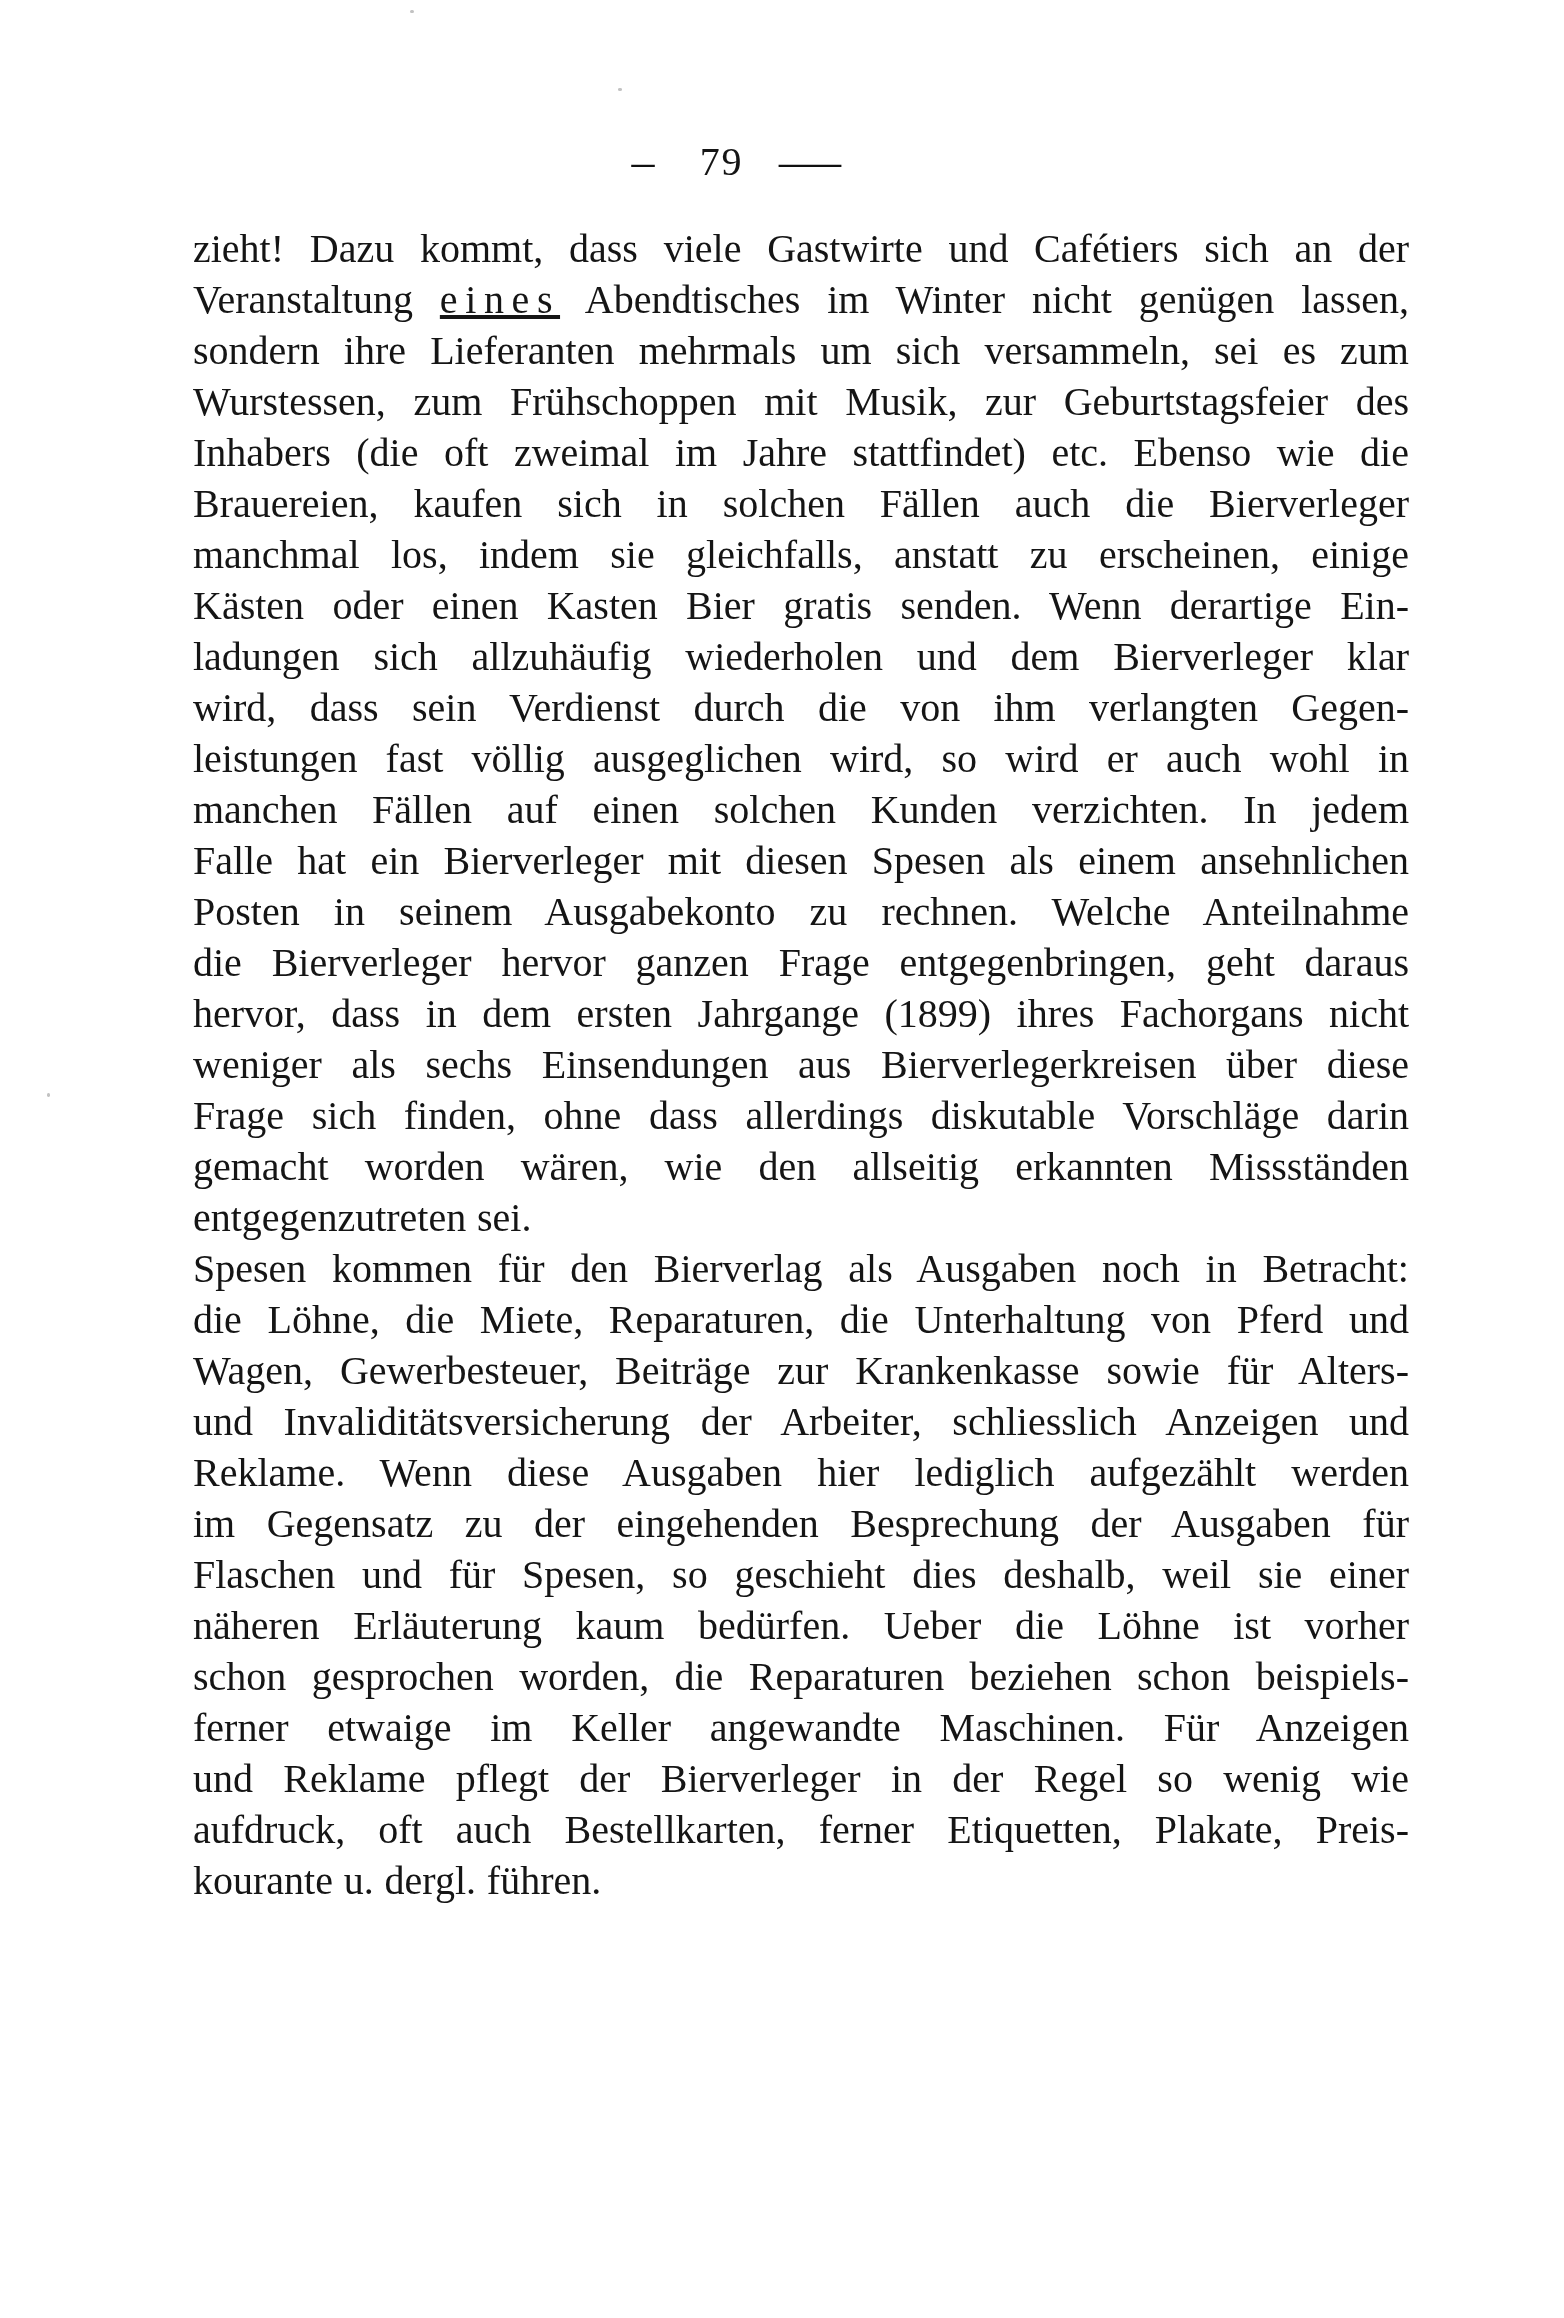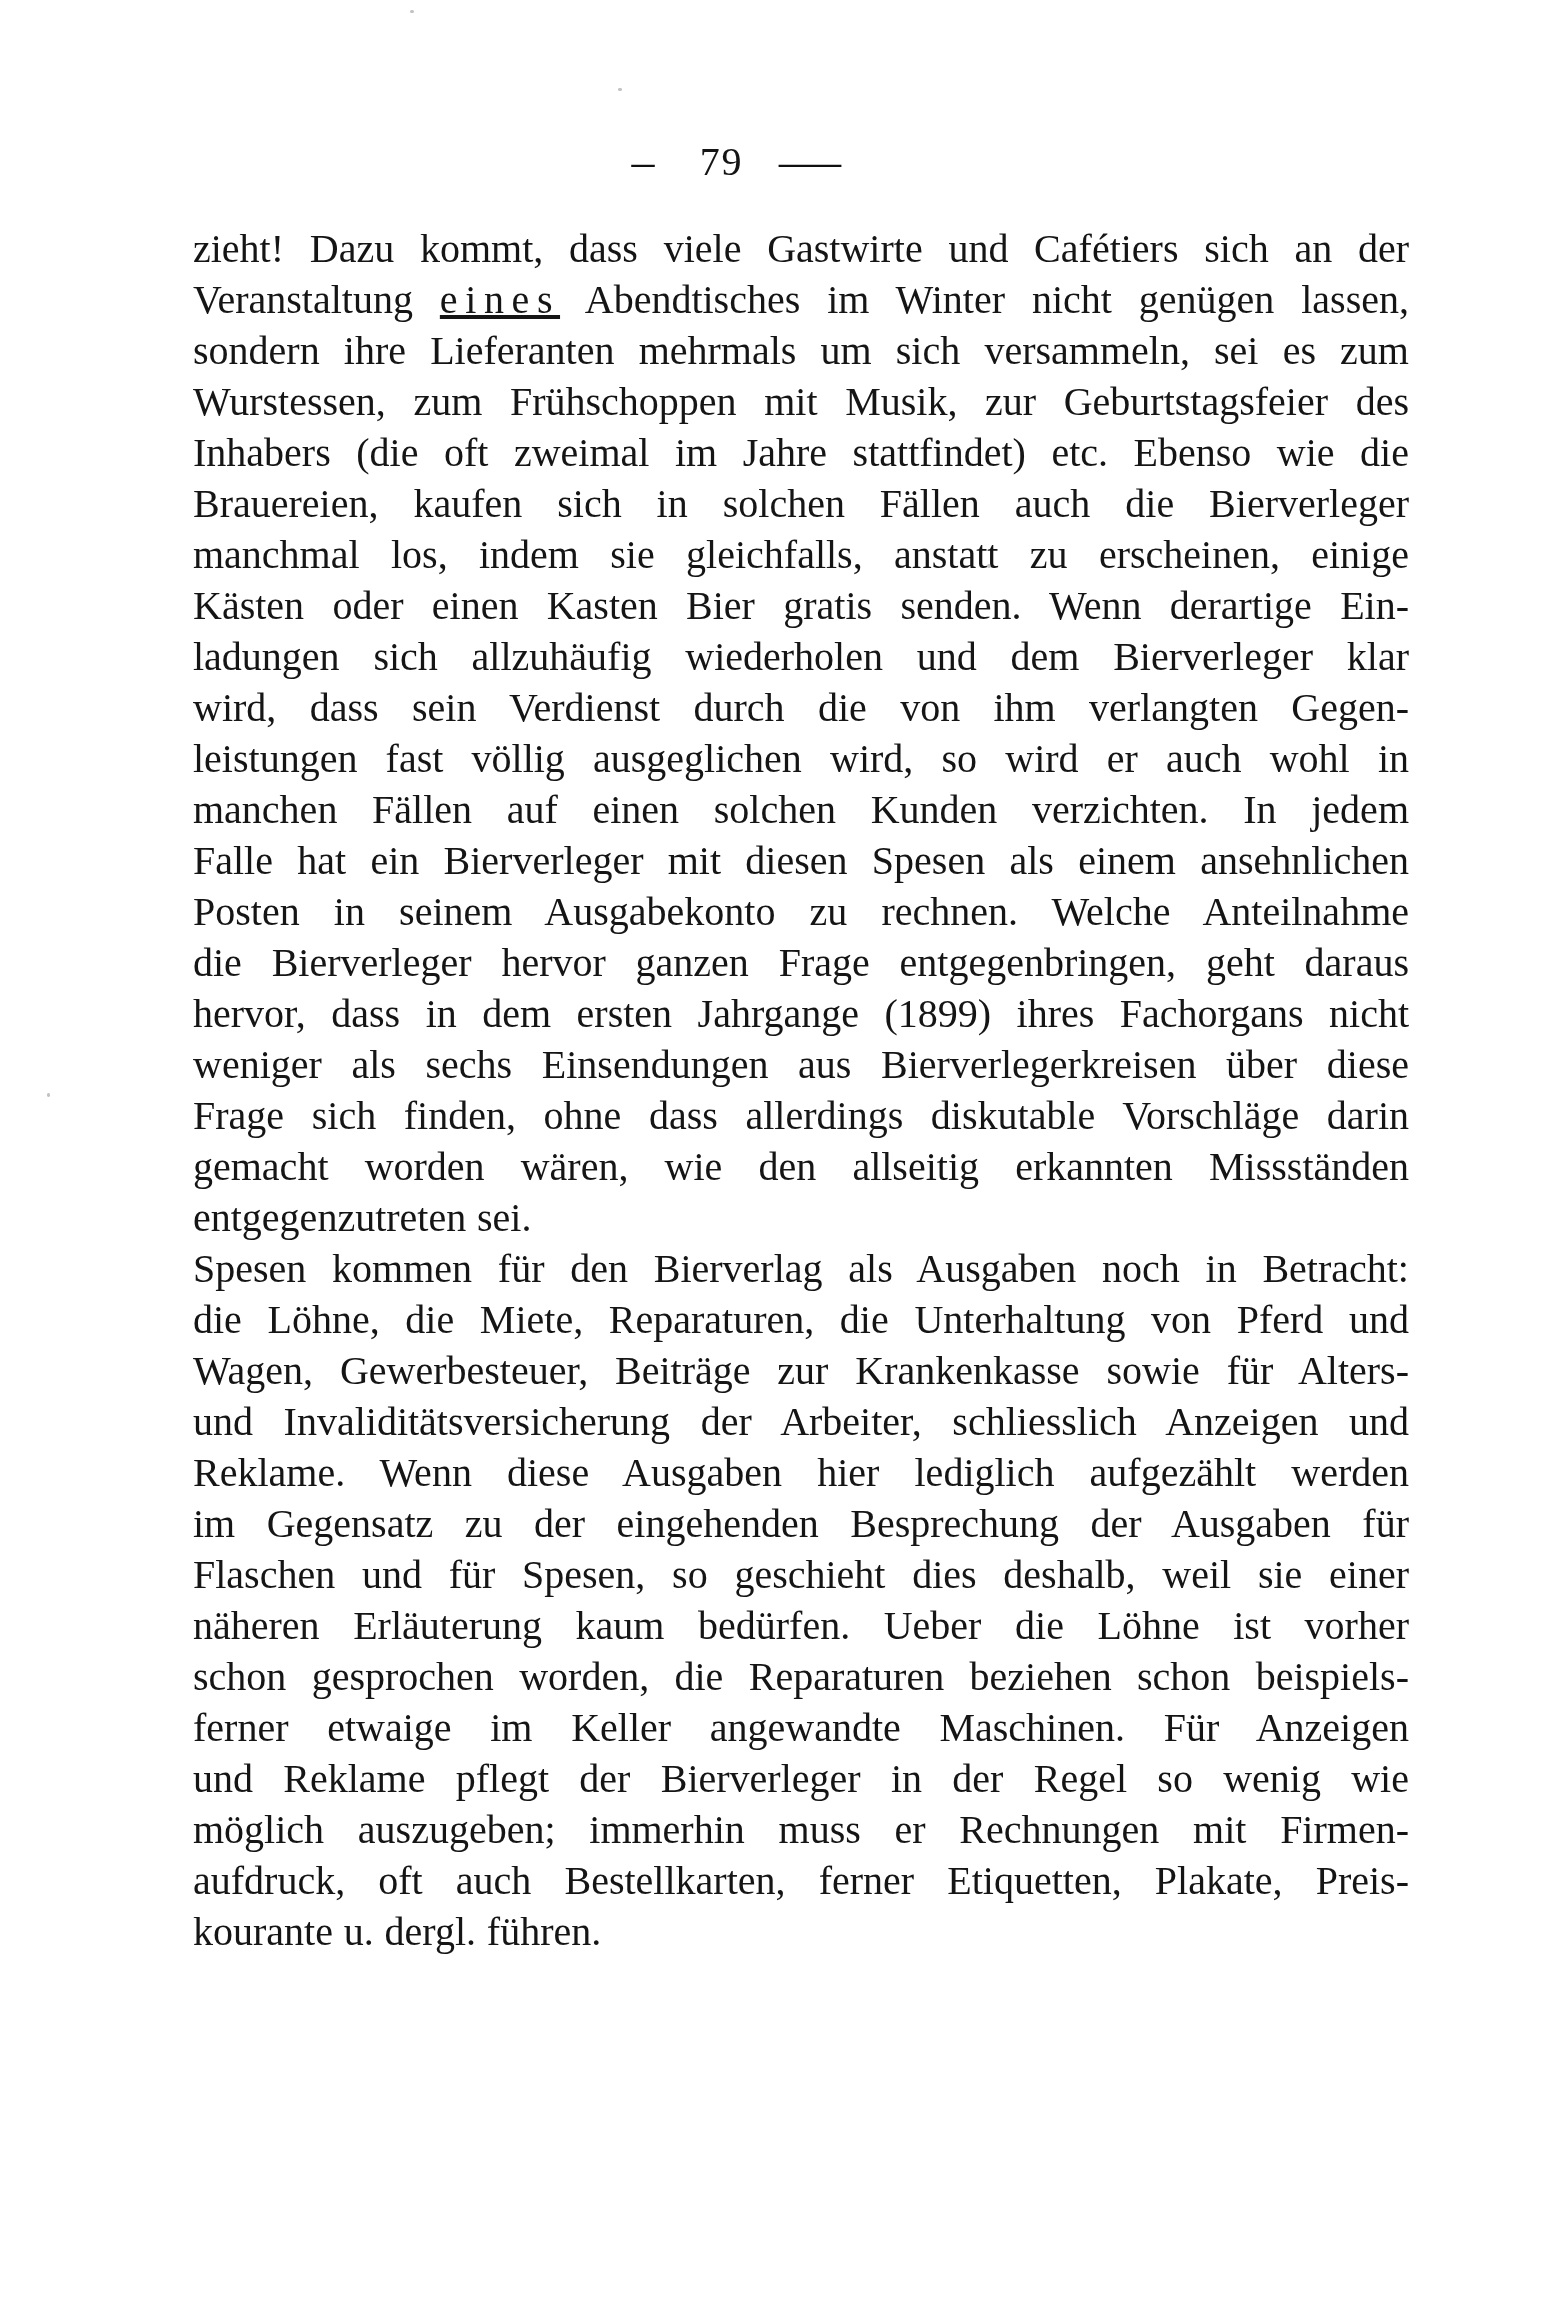--- a/index.html
+++ b/index.html
@@ -101,21 +101,20 @@
         <div class="line"><span>die Löhne, die Miete, Reparaturen, die Unterhaltung von Pferd und</span></div>
         <div class="line"><span>Wagen, Gewerbesteuer, Beiträge zur Krankenkasse sowie für Alters-</span></div>
         <div class="line"><span>und Invaliditätsversicherung der Arbeiter, schliesslich Anzeigen und</span></div>
         <div class="line"><span>Reklame.  Wenn diese Ausgaben hier lediglich aufgezählt werden</span></div>
         <div class="line"><span>im Gegensatz zu der eingehenden Besprechung der Ausgaben für</span></div>
         <div class="line"><span>Flaschen und für Spesen, so geschieht dies deshalb, weil sie einer</span></div>
         <div class="line"><span>näheren Erläuterung kaum bedürfen.  Ueber die Löhne ist vorher</span></div>
         <div class="line"><span>schon gesprochen worden, die Reparaturen beziehen schon beispiels-</span></div>
         <div class="line"><span>ferner etwaige im Keller angewandte Maschinen.  Für Anzeigen</span></div>
         <div class="line"><span>und Reklame pflegt der Bierverleger in der Regel so wenig wie</span></div>
-        <div class="line"><span>möglich auszugeben; immerhin muss er Rechnungen mit Firmen-</span></div>
         <div class="line"><span>aufdruck, oft auch Bestellkarten, ferner Etiquetten, Plakate, Preis-</span></div>
         <div class="line last"><span>kourante u. dergl. führen.</span></div>
       </div>
     </div>
 
   <div class="speck s1"></div>
   <div class="speck s2"></div>
   <div class="speck s3"></div>
   <div class="speck s4"></div>
 

